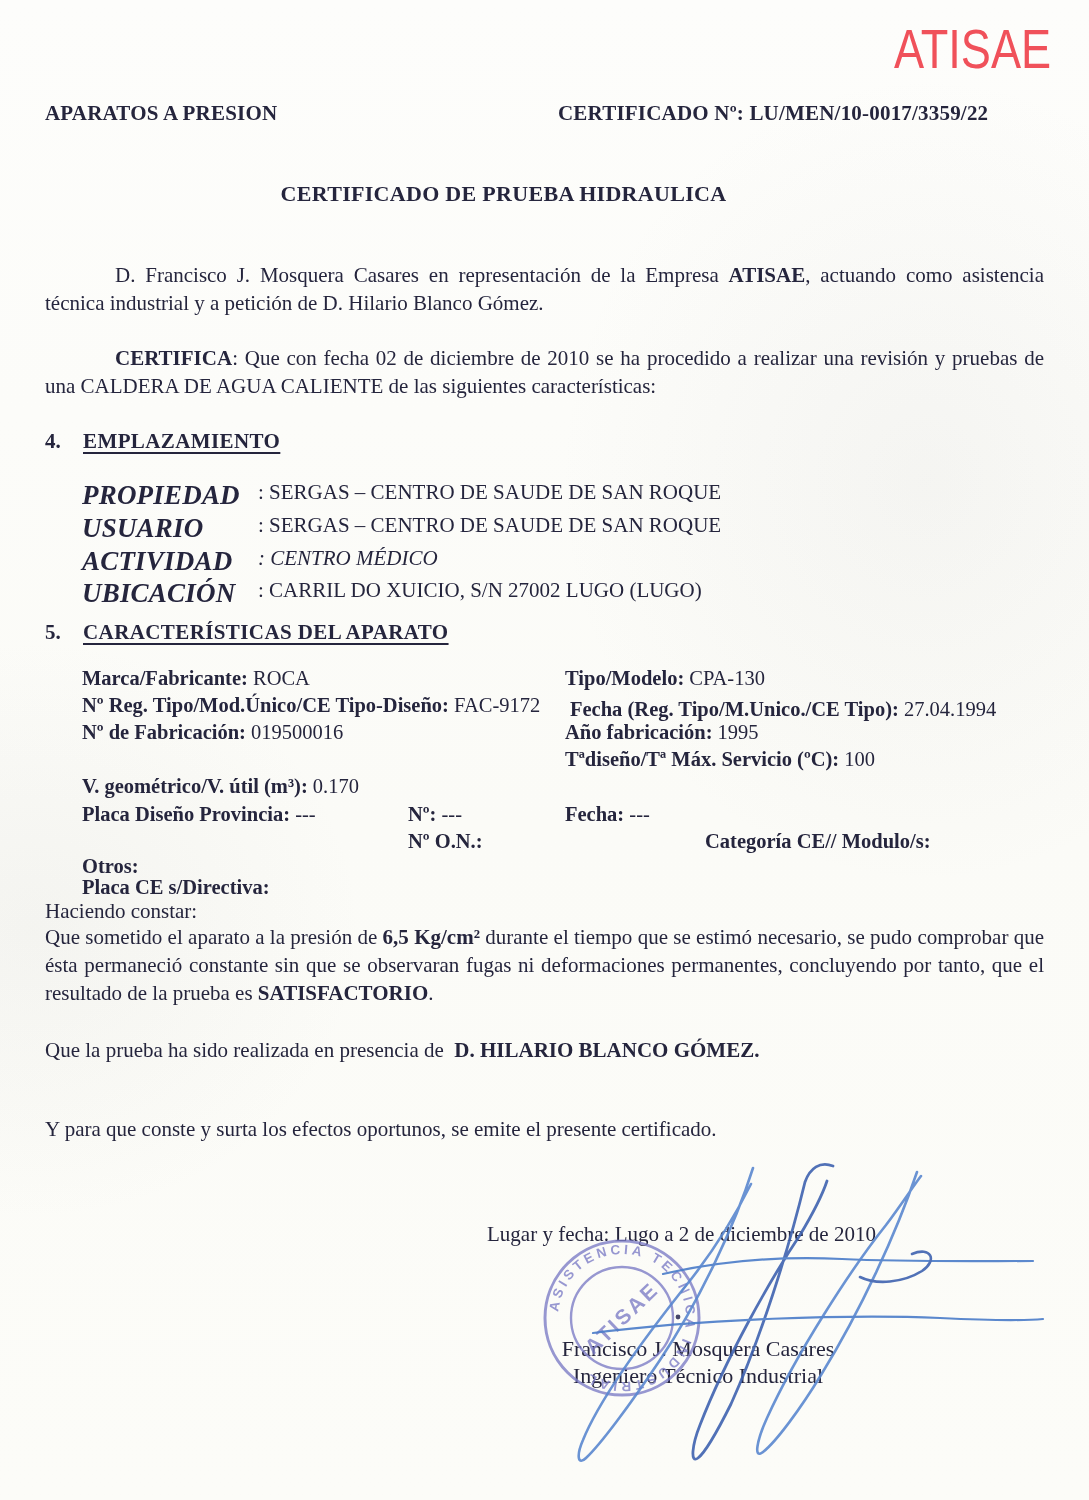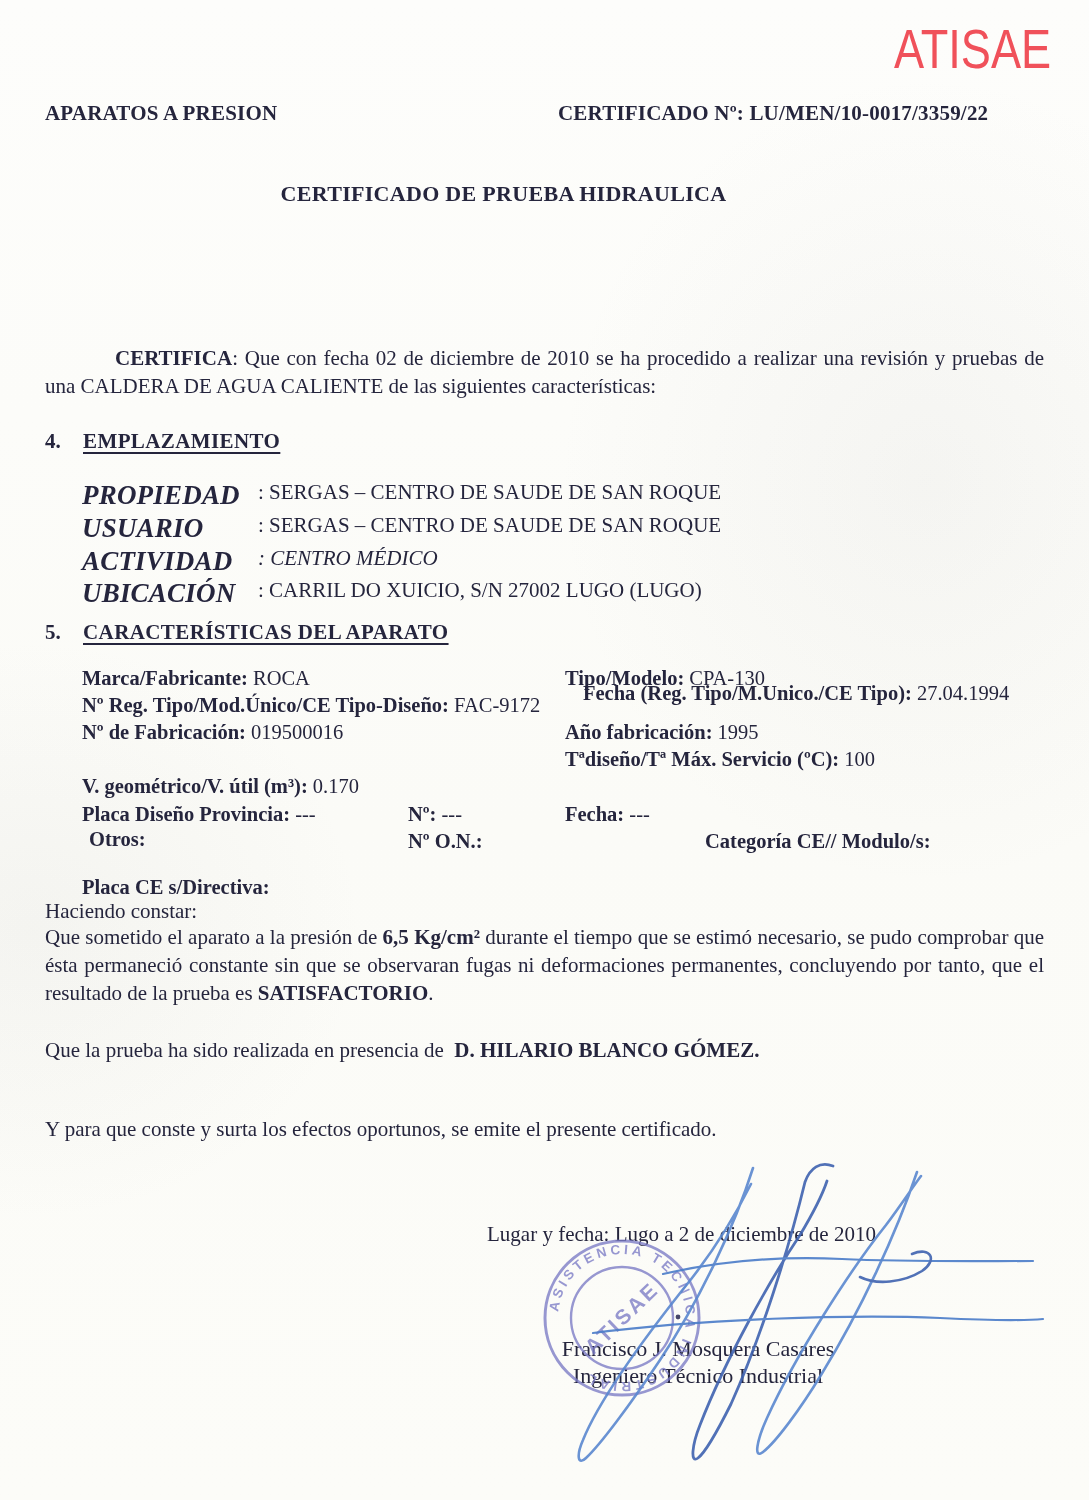--- a/index.html
+++ b/index.html
@@ -68,20 +68,21 @@
 
 <div class="page">
 
   <div class="abs logo nw">ATISAE</div>
 
   <div class="abs hdr nw" style="left:45px;top:101px;">APARATOS A PRESION</div>
   <div class="abs hdr nw" style="left:558px;top:101px;">CERTIFICADO Nº: LU/MEN/10-0017/3359/22</div>
 
   <div class="abs doc-title nw">CERTIFICADO DE PRUEBA HIDRAULICA</div>
 
+  <p class="abs para body-txt indent" style="top:261px;"><span>D. Francisco J. Mosquera Casares en representación de la Empresa </span><span class="b">ATISAE</span><span>, actuando como asistencia técnica industrial y a petición de D. Hilario Blanco Gómez.</span></p>
 
   <p class="abs para body-txt indent" style="top:344px;"><span class="b">CERTIFICA</span><span>: Que con fecha 02 de diciembre de 2010 se ha procedido a realizar una revisión y pruebas de una CALDERA DE AGUA CALIENTE de las siguientes características:</span></p>
 
   <div class="abs sec-num nw" style="left:45px;top:429px;">4.</div>
   <div class="abs sec-head nw" style="left:83px;top:429px;">EMPLAZAMIENTO</div>
 
   <div class="abs label-col nw" style="top:480px;">PROPIEDAD</div>
   <div class="abs value-col nw" style="top:480px;">: SERGAS – CENTRO DE SAUDE DE SAN ROQUE</div>
   <div class="abs label-col nw" style="top:513px;">USUARIO</div>
   <div class="abs value-col nw" style="top:513px;">: SERGAS – CENTRO DE SAUDE DE SAN ROQUE</div>
@@ -92,33 +93,33 @@
 
   <div class="abs sec-num nw" style="left:45px;top:620px;">5.</div>
   <div class="abs sec-head nw" style="left:83px;top:620px;">CARACTERÍSTICAS DEL APARATO</div>
 
   <div class="abs char-row nw" style="left:82px;top:667px;"><span class="b">Marca/Fabricante:</span> <span>ROCA</span></div>
   <div class="abs char-row nw" style="left:82px;top:694px;"><span class="b">Nº Reg. Tipo/Mod.Único/CE Tipo-Diseño:</span> <span>FAC-9172</span></div>
   <div class="abs char-row nw" style="left:82px;top:721px;"><span class="b">Nº de Fabricación:</span> <span>019500016</span></div>
   <div class="abs char-row nw" style="left:82px;top:775px;"><span class="b">V. geométrico/V. útil (m³):</span> <span>0.170</span></div>
 
   <div class="abs char-row nw" style="left:565px;top:667px;font-family:Liberation Serif, serif;"><span class="b">Tipo/Modelo:</span> <span>CPA-130</span></div>
-  <div class="abs char-row nw" style="left:570px;top:682px;margin-left:13px;"><span class="b">Fecha (Reg. Tipo/M.Unico./CE Tipo):</span> <span>27.04.1994</span></div>
+  <div class="abs char-row nw" style="left:570px;top:698px;"><span class="b">Fecha (Reg. Tipo/M.Unico./CE Tipo):</span> <span>27.04.1994</span></div>
   <div class="abs char-row nw" style="left:565px;top:721px;"><span class="b">Año fabricación:</span> <span>1995</span></div>
   <div class="abs char-row nw" style="left:565px;top:748px;"><span class="b">Tªdiseño/Tª Máx. Servicio (ºC):</span> <span>100</span></div>
 
   <div class="abs char-row nw" style="left:82px;top:803px;"><span class="b">Placa Diseño Provincia:</span> <span>---</span></div>
   <div class="abs char-row nw" style="left:408px;top:803px;"><span class="b">Nº:</span> <span>---</span></div>
   <div class="abs char-row nw" style="left:565px;top:803px;"><span class="b">Fecha:</span> <span>---</span></div>
 
   <div class="abs char-row nw b" style="left:82px;top:876px;">Placa CE s/Directiva:</div>
   <div class="abs char-row nw b" style="left:408px;top:830px;">Nº O.N.:</div>
   <div class="abs char-row nw b" style="left:705px;top:830px;">Categoría CE// Modulo/s:</div>
 
-  <div class="abs char-row nw b" style="left:82px;top:828px;margin-left:7px;">Otros:</div>
+  <div class="abs char-row nw b" style="left:82px;top:855px;">Otros:</div>
 
   <div class="abs body-txt nw" style="left:45px;top:897px;">Haciendo constar:</div>
   <p class="abs para body-txt" style="top:923px;"><span>Que sometido el aparato a la presión de </span><span class="b">6,5 Kg/cm²</span><span> durante el tiempo que se estimó necesario, se pudo comprobar que ésta permaneció constante sin que se observaran fugas ni deformaciones permanentes, concluyendo por tanto, que el resultado de la prueba es </span><span class="b">SATISFACTORIO</span><span>.</span></p>
 
   <p class="abs para body-txt nw" style="top:1036px;"><span style="white-space:pre;">Que la prueba ha sido realizada en presencia de  </span><span class="b">D. HILARIO BLANCO GÓMEZ.</span></p>
 
   <p class="abs para body-txt nw" style="top:1115px;">Y para que conste y surta los efectos oportunos, se emite el presente certificado.</p>
 
   <div class="abs body-txt nw" style="left:487px;top:1220px;">Lugar y fecha: Lugo a 2 de diciembre de 2010</div>
 

